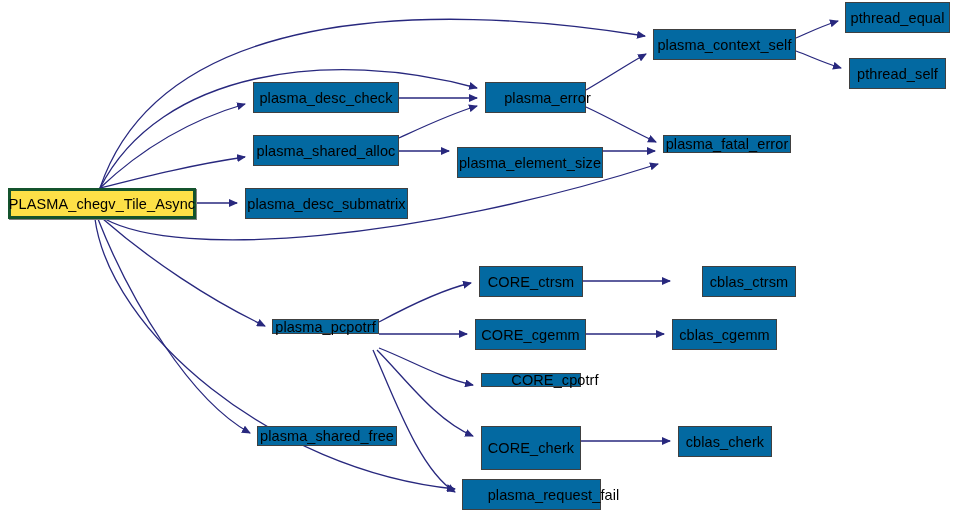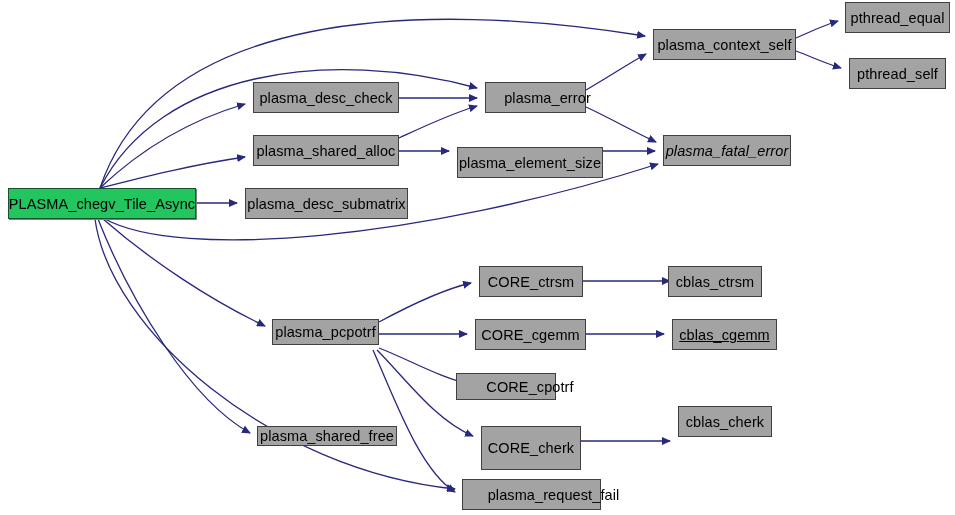--- a/index.html
+++ b/index.html
@@ -18,34 +18,34 @@
   #edge-layer {
     position: absolute;
     left: 0;
     top: 0;
     width: 955px;
     height: 515px;
   }
   .node {
     position: absolute;
     box-sizing: border-box;
-    background: #a3a3a3;
+    background: #0369a1;
     border: 1px solid #404040;
     display: flex;
     align-items: center;
     justify-content: center;
     font-size: 14.5px;
     color: #000000;
     white-space: nowrap;
     letter-spacing: 0.1px;
     z-index: 5;
   }
   .node.highlight {
-    background: #22c55e;
-    border: 1px solid #14532d;
+    background: #fde047;
+    border: 3px solid #14532d;
     box-shadow: 1px 1px 0 0 #808080;
   }
   .node .node-label {
     pointer-events: none;
   }
 </style>
 </head>
 <body>
 
 <div id="callgraph">
@@ -98,53 +98,53 @@
       </div>
       <div class="node" style="left: 485px; top: 82px; width: 101px; height: 31px; padding-left: 24px;">
         <span class="node-label">plasma_error</span>
       </div>
       <div class="node" style="left: 457px; top: 135px; width: 146px; height: 31px; margin-top: 12px;">
         <span class="node-label">plasma_element_size</span>
       </div>
       <div class="node" style="left: 653px; top: 29px; width: 143px; height: 31px;">
         <span class="node-label">plasma_context_self</span>
       </div>
-      <div class="node" style="left: 663px; top: 135px; width: 128px; height: 31px; font-style: italic;">
+      <div class="node" style="left: 663px; top: 135px; width: 128px; height: 18px;">
         <span class="node-label">plasma_fatal_error</span>
       </div>
       <div class="node" style="left: 845px; top: 2px; width: 105px; height: 31px;">
         <span class="node-label">pthread_equal</span>
       </div>
       <div class="node" style="left: 849px; top: 58px; width: 97px; height: 31px; text-align: center;">
         <span class="node-label">pthread_self</span>
       </div>
-      <div class="node" style="left: 272px; top: 319px; width: 107px; height: 26px;">
+      <div class="node" style="left: 272px; top: 319px; width: 107px; height: 15px;">
         <span class="node-label">plasma_pcpotrf</span>
       </div>
       <div class="node" style="left: 257px; top: 426px; width: 140px; height: 20px;">
         <span class="node-label">plasma_shared_free</span>
       </div>
       <div class="node" style="left: 479px; top: 266px; width: 104px; height: 31px;">
         <span class="node-label">CORE_ctrsm</span>
       </div>
       <div class="node" style="left: 475px; top: 319px; width: 111px; height: 31px;">
         <span class="node-label">CORE_cgemm</span>
       </div>
-      <div class="node" style="left: 456px; top: 373px; width: 100px; height: 27px; padding-left: 48px;">
+      <div class="node" style="left: 481px; top: 373px; width: 100px; height: 14px; padding-left: 48px;">
         <span class="node-label">CORE_cpotrf</span>
       </div>
       <div class="node" style="left: 481px; top: 426px; width: 100px; height: 44px;">
         <span class="node-label">CORE_cherk</span>
       </div>
       <div class="node" style="left: 462px; top: 479px; width: 139px; height: 31px; padding-left: 44px;">
         <span class="node-label">plasma_request_fail</span>
       </div>
-      <div class="node" style="left: 668px; top: 266px; width: 94px; height: 31px;">
+      <div class="node" style="left: 702px; top: 266px; width: 94px; height: 31px;">
         <span class="node-label">cblas_ctrsm</span>
       </div>
-      <div class="node" style="left: 672px; top: 319px; width: 105px; height: 31px; text-decoration: underline;">
+      <div class="node" style="left: 672px; top: 319px; width: 105px; height: 31px;">
         <span class="node-label">cblas_cgemm</span>
       </div>
-      <div class="node" style="left: 678px; top: 406px; width: 94px; height: 31px;">
+      <div class="node" style="left: 678px; top: 426px; width: 94px; height: 31px;">
         <span class="node-label">cblas_cherk</span>
       </div>
     </div>
 </div>
 
 </body></html>

